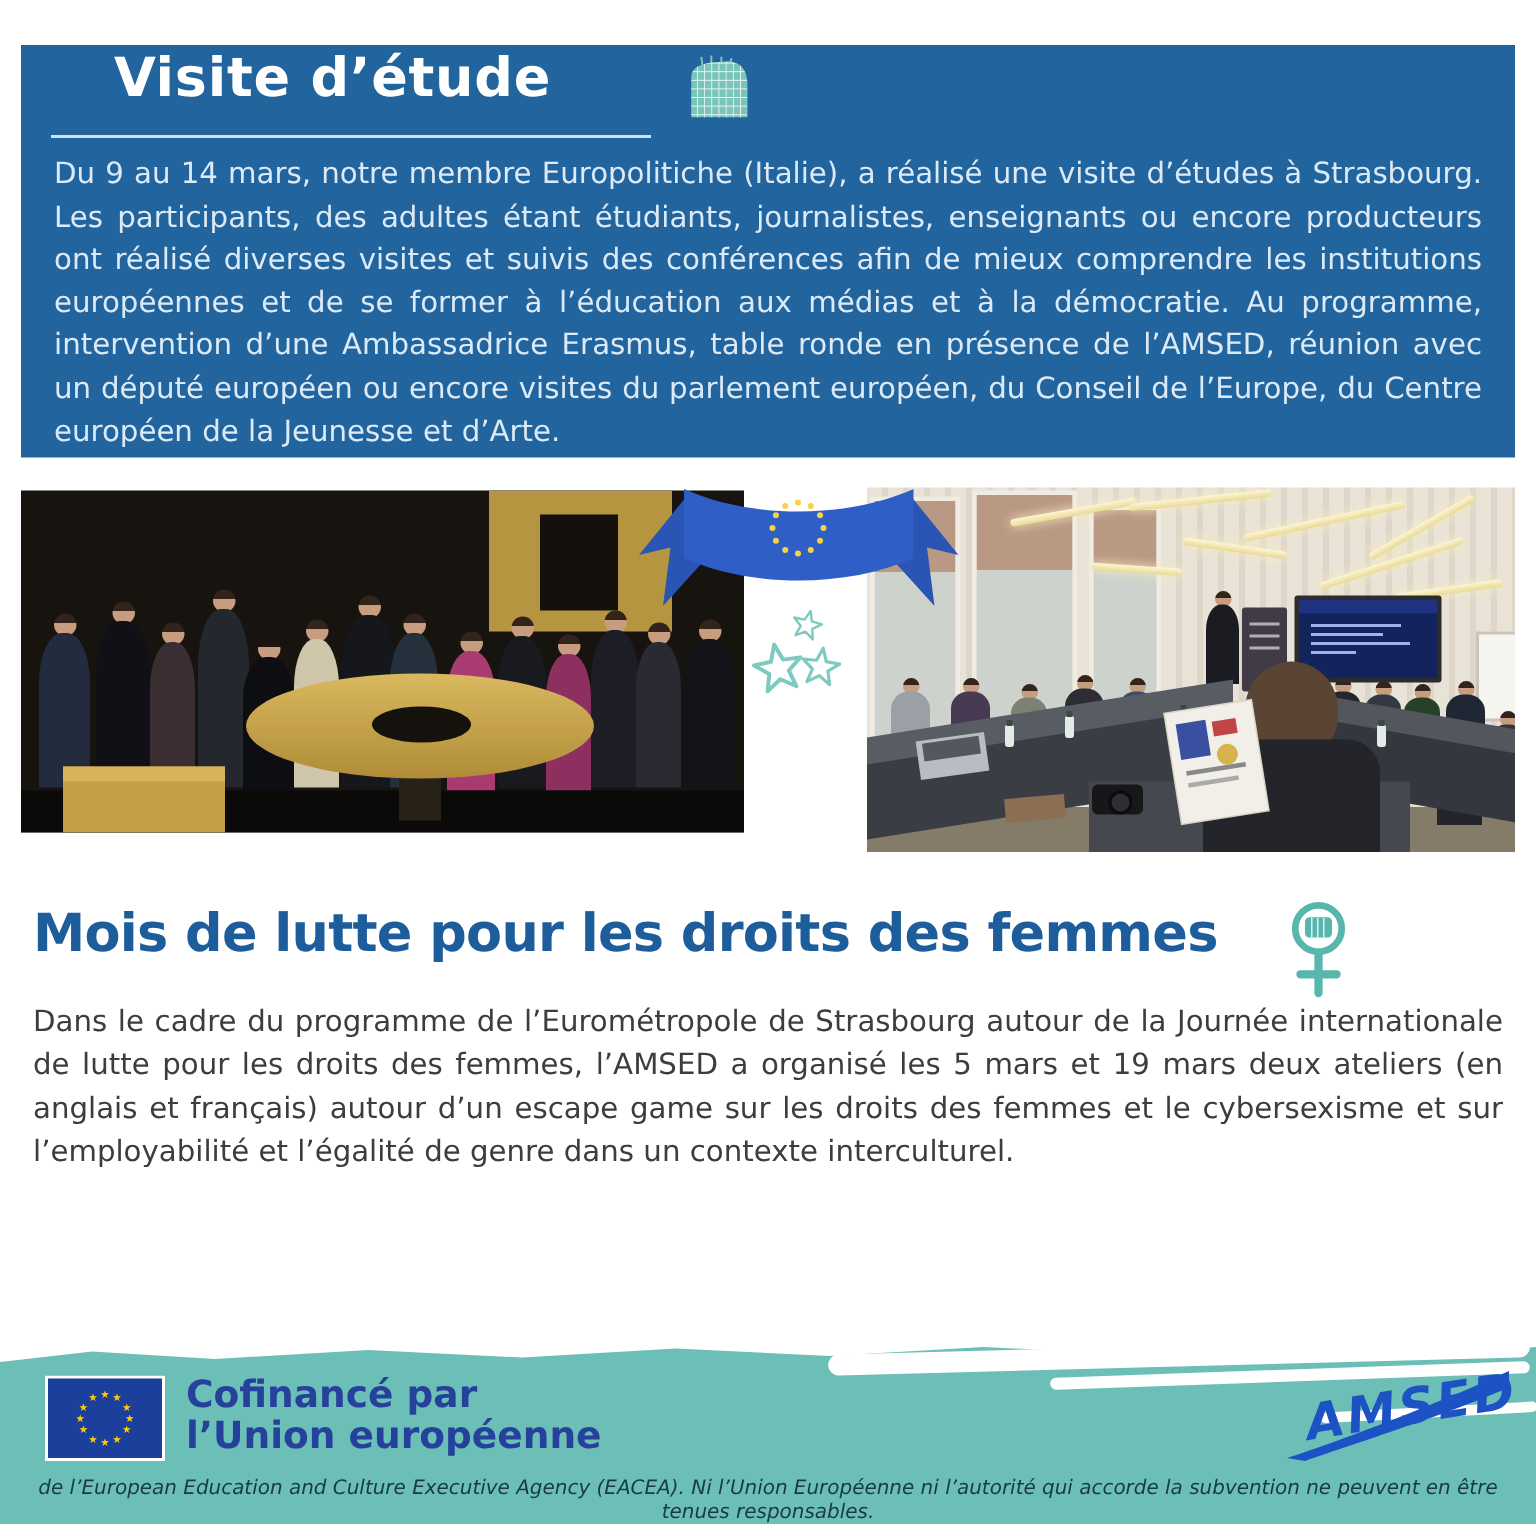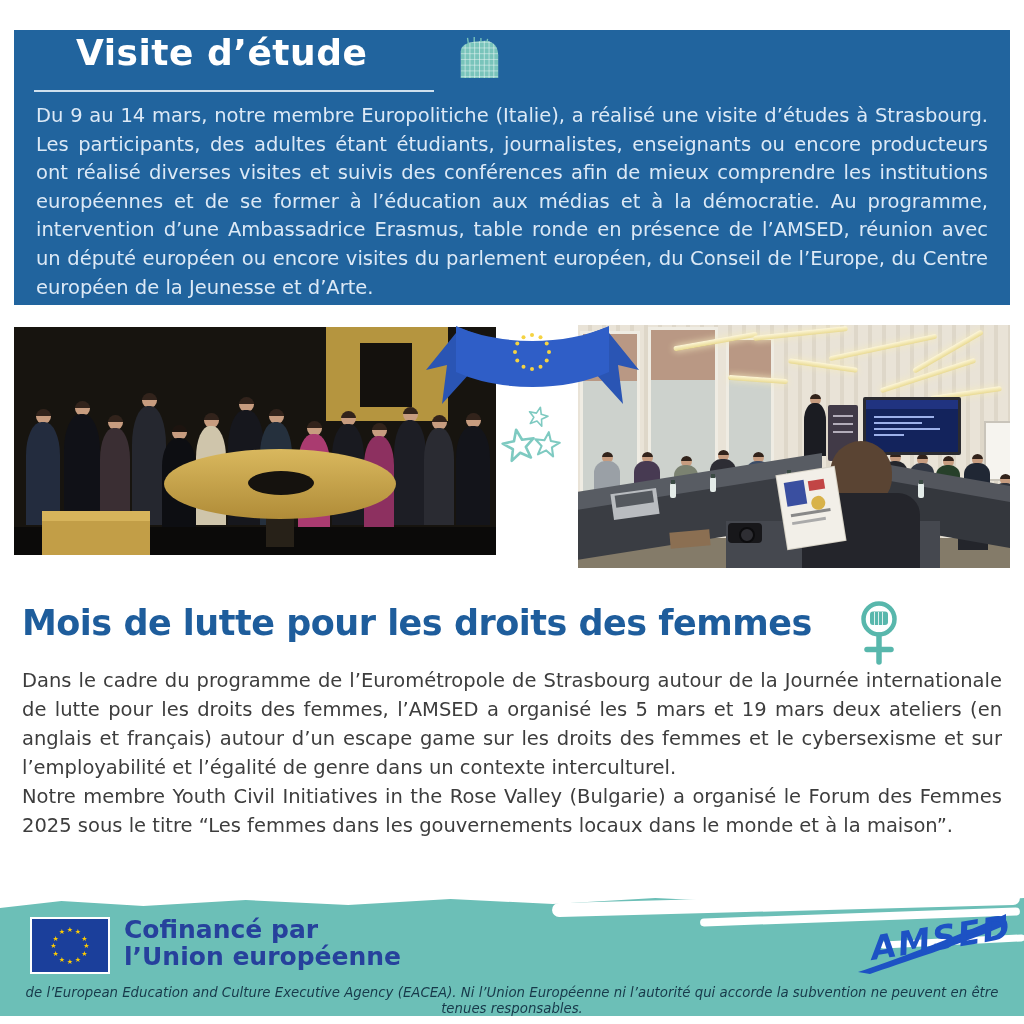--- a/index.html
+++ b/index.html
@@ -314,21 +314,20 @@
 <div class="sec2-title">Mois de lutte pour les droits des femmes</div>
 <svg class="sec2-icon" viewBox="0 0 54 70">
   <circle cx="27" cy="21" r="15.5" fill="none" stroke="#58b7ac" stroke-width="4.5"></circle>
   <path d="M21,13.5 h12 a3,3 0 0 1 3,3 v7.5 a3,3 0 0 1 -3,3 h-12 a3,3 0 0 1 -3,-3 v-7.5 a3,3 0 0 1 3,-3 Z" fill="#58b7ac"></path>
   <path d="M22.5,14 v13 M26.5,14 v13 M30.5,14 v13" stroke="#ffffff" stroke-width="1" opacity="0.8"></path>
   <path d="M27,37 V64" stroke="#58b7ac" stroke-width="5.5" stroke-linecap="round"></path>
   <path d="M15,51.5 H39" stroke="#58b7ac" stroke-width="5.5" stroke-linecap="round"></path>
 </svg>
 <div class="sec2-body">
   <p>Dans le cadre du programme de l’Eurométropole de Strasbourg autour de la Journée internationale de lutte pour les droits des femmes, l’AMSED a organisé les 5 mars et 19 mars deux ateliers (en anglais et français) autour d’un escape game sur les droits des femmes et le cybersexisme et sur l’employabilité et l’égalité de genre dans un contexte interculturel.</p>
-  <p>Notre membre Youth Civil Initiatives in the Rose Valley (Bulgarie) a organisé le Forum des Femmes 2025 sous le titre “Les femmes dans les gouvernements locaux dans le monde et à la maison”.</p>
 </div>
 
 <div class="band"></div>
 <div class="streak" style="left:552px;top:897px;width:468px;height:14px;transform:rotate(-1.5deg);"></div>
 <div class="streak" style="left:700px;top:913px;width:320px;height:8px;transform:rotate(-2deg);"></div>
 <div class="streak" style="left:880px;top:938px;width:145px;height:7px;transform:rotate(-3deg);"></div>
 <div class="streak" style="left:608px;top:906px;width:70px;height:5px;transform:rotate(2deg);"></div>
 
 <div class="eu-flag">
   <svg viewBox="0 0 76 53" style="width:100%;height:100%;">

